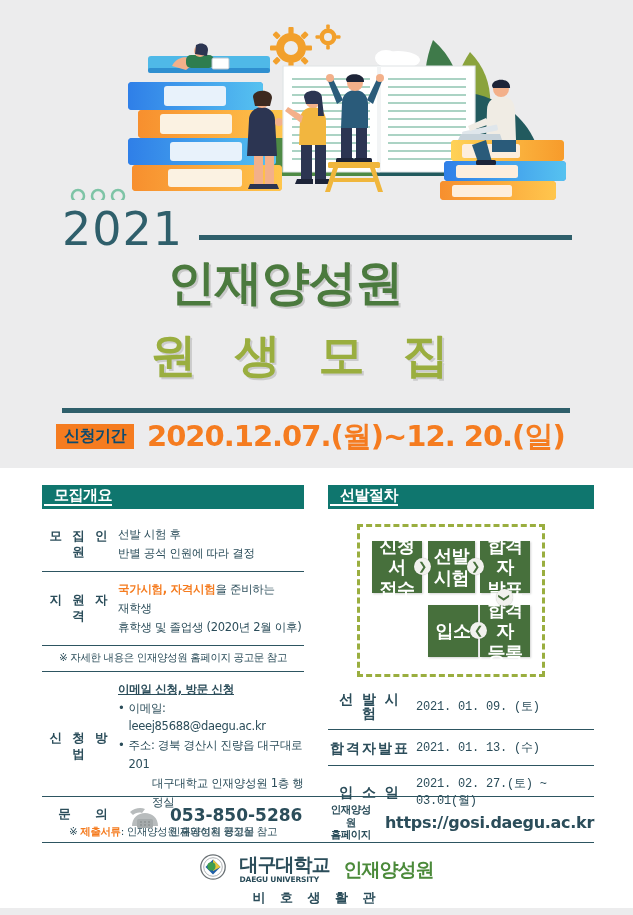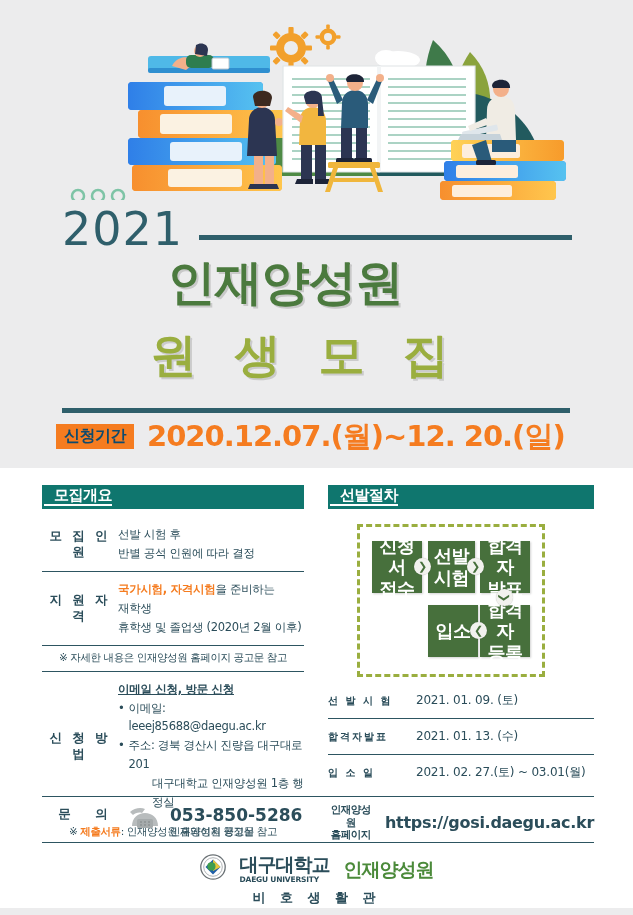--- a/index.html
+++ b/index.html
@@ -234,32 +234,34 @@
     width: 266px;
   }
   .sched-row {
     display: flex;
     align-items: center;
     padding: 9px 0;
   }
   .sched-row + .sched-row { border-top: 1.5px solid #2d5561; }
   .sched-label {
     flex: 0 0 84px;
-    font-size: 10px;
+    font-size: 14px;
     font-weight: bold;
     color: #2b4d5a;
     letter-spacing: 2px;
+    text-align: center;
     line-height: 1;
   }
   .sched-value {
     flex: 1;
     font-size: 12px;
     color: #2b4d5a;
     letter-spacing: -0.2px;
     padding-left: 4px;
+    font-family: Liberation Mono, monospace;
   }
 
   
   .contact-band {
     position: absolute;
     left: 42px; top: 328px;
     width: 552px;
     height: 42px;
     display: flex;
     align-items: center;

